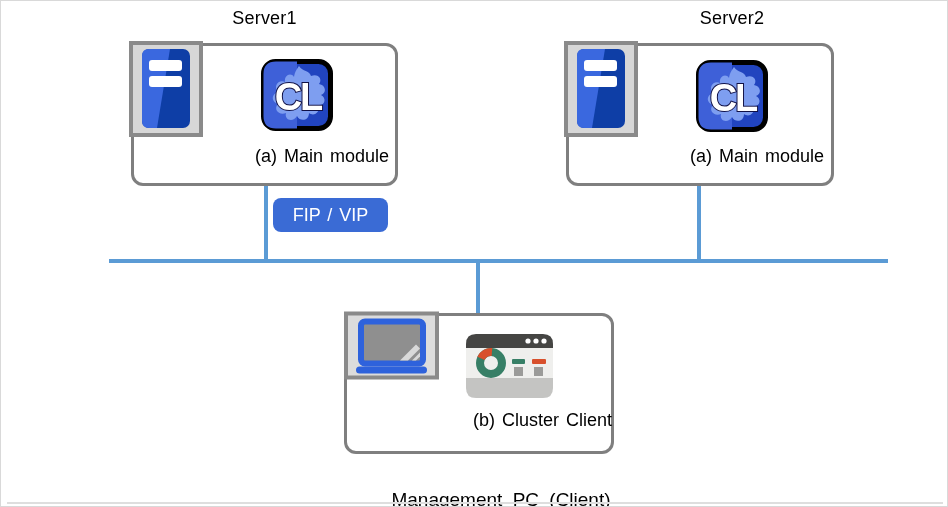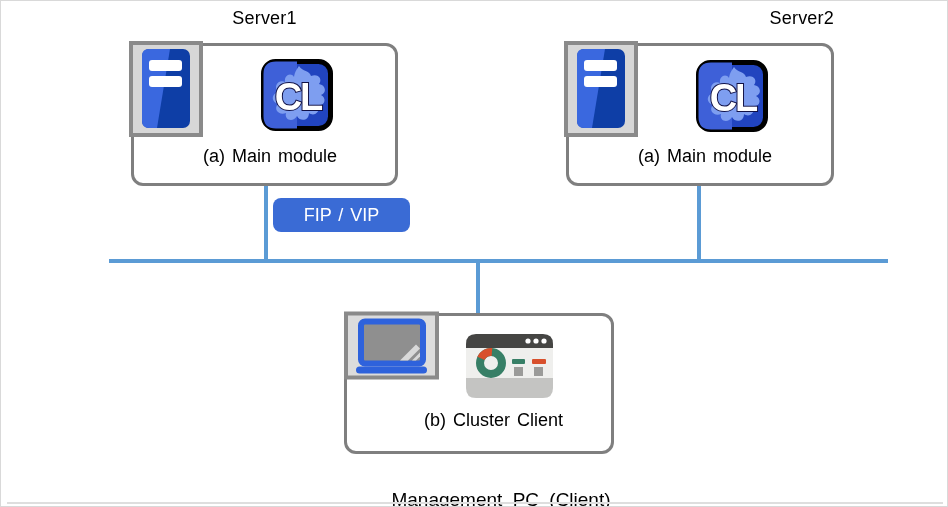--- a/index.html
+++ b/index.html
@@ -26,21 +26,21 @@
   }
   .node-box {
     border: 3px solid var(--box-border, #7f7f7f);
     border-radius: 12px;
     background: #fff;
     z-index: 1;
   }
   .icon { z-index: 3; }
   .module-label, .webui-label {
     font-size: 18px;
-    text-align: left;
+    text-align: right;
     z-index: 2;
     word-spacing: 2px;
   }
   .badge {
     background: var(--badge-blue, #3a6bd5);
     border-radius: 8px;
     color: #fff;
     font-size: 18px;
     text-align: center;
     line-height: 34px;
@@ -56,26 +56,26 @@
   .bottom-divider {
     background: #dedede;
     z-index: 0;
   }
   
   #t1   { left: 130px; width: 267px; }
   #b1   { left: 130px; top: 42px;  width: 267px; height: 143px; }
   #srv1 { left: 128px; top: 40px;  width: 74px;  height: 96px; }
   #cl1  { left: 260px; top: 58px;  width: 72px;  height: 72px; }
   #ml1  { left: 202px; top: 145px; width: 186px; }
-  #t2   { left: 565px; width: 268px; text-align: right; }
+  #t2   { left: 597px; width: 268px; }
   #b2   { left: 565px; top: 42px;  width: 268px; height: 143px; }
   #srv2 { left: 563px; top: 40px;  width: 74px;  height: 96px; }
   #cl2  { left: 695px; top: 59px;  width: 72px;  height: 72px; }
   #ml2  { left: 637px; top: 145px; width: 186px; }
-  #fip  { left: 272px; top: 197px; width: 137px; height: 34px; }
+  #fip  { left: 272px; top: 197px; width: 115px; height: 34px; }
   #cn1  { left: 263px; top: 184px; width: 4px;   height: 75px; }
   #cn2  { left: 696px; top: 184px; width: 4px;   height: 75px; }
   #hln  { left: 108px; top: 258px; width: 779px; height: 4px; }
   #cn3  { left: 475px; top: 262px; width: 4px;   height: 51px; }
   #bm   { left: 343px; top: 312px; width: 270px; height: 141px; }
   #lap  { left: 343px; top: 310px; width: 95px;  height: 69px; }
   #web  { left: 465px; top: 333px; width: 87px;  height: 64px; }
   #wl   { left: 423px; top: 409px; width: 188px; }
   #cap  { left: 350px; top: 488px; width: 300px; }
   #bd   { left: 6px;   top: 501px; width: 936px; height: 2px; }

